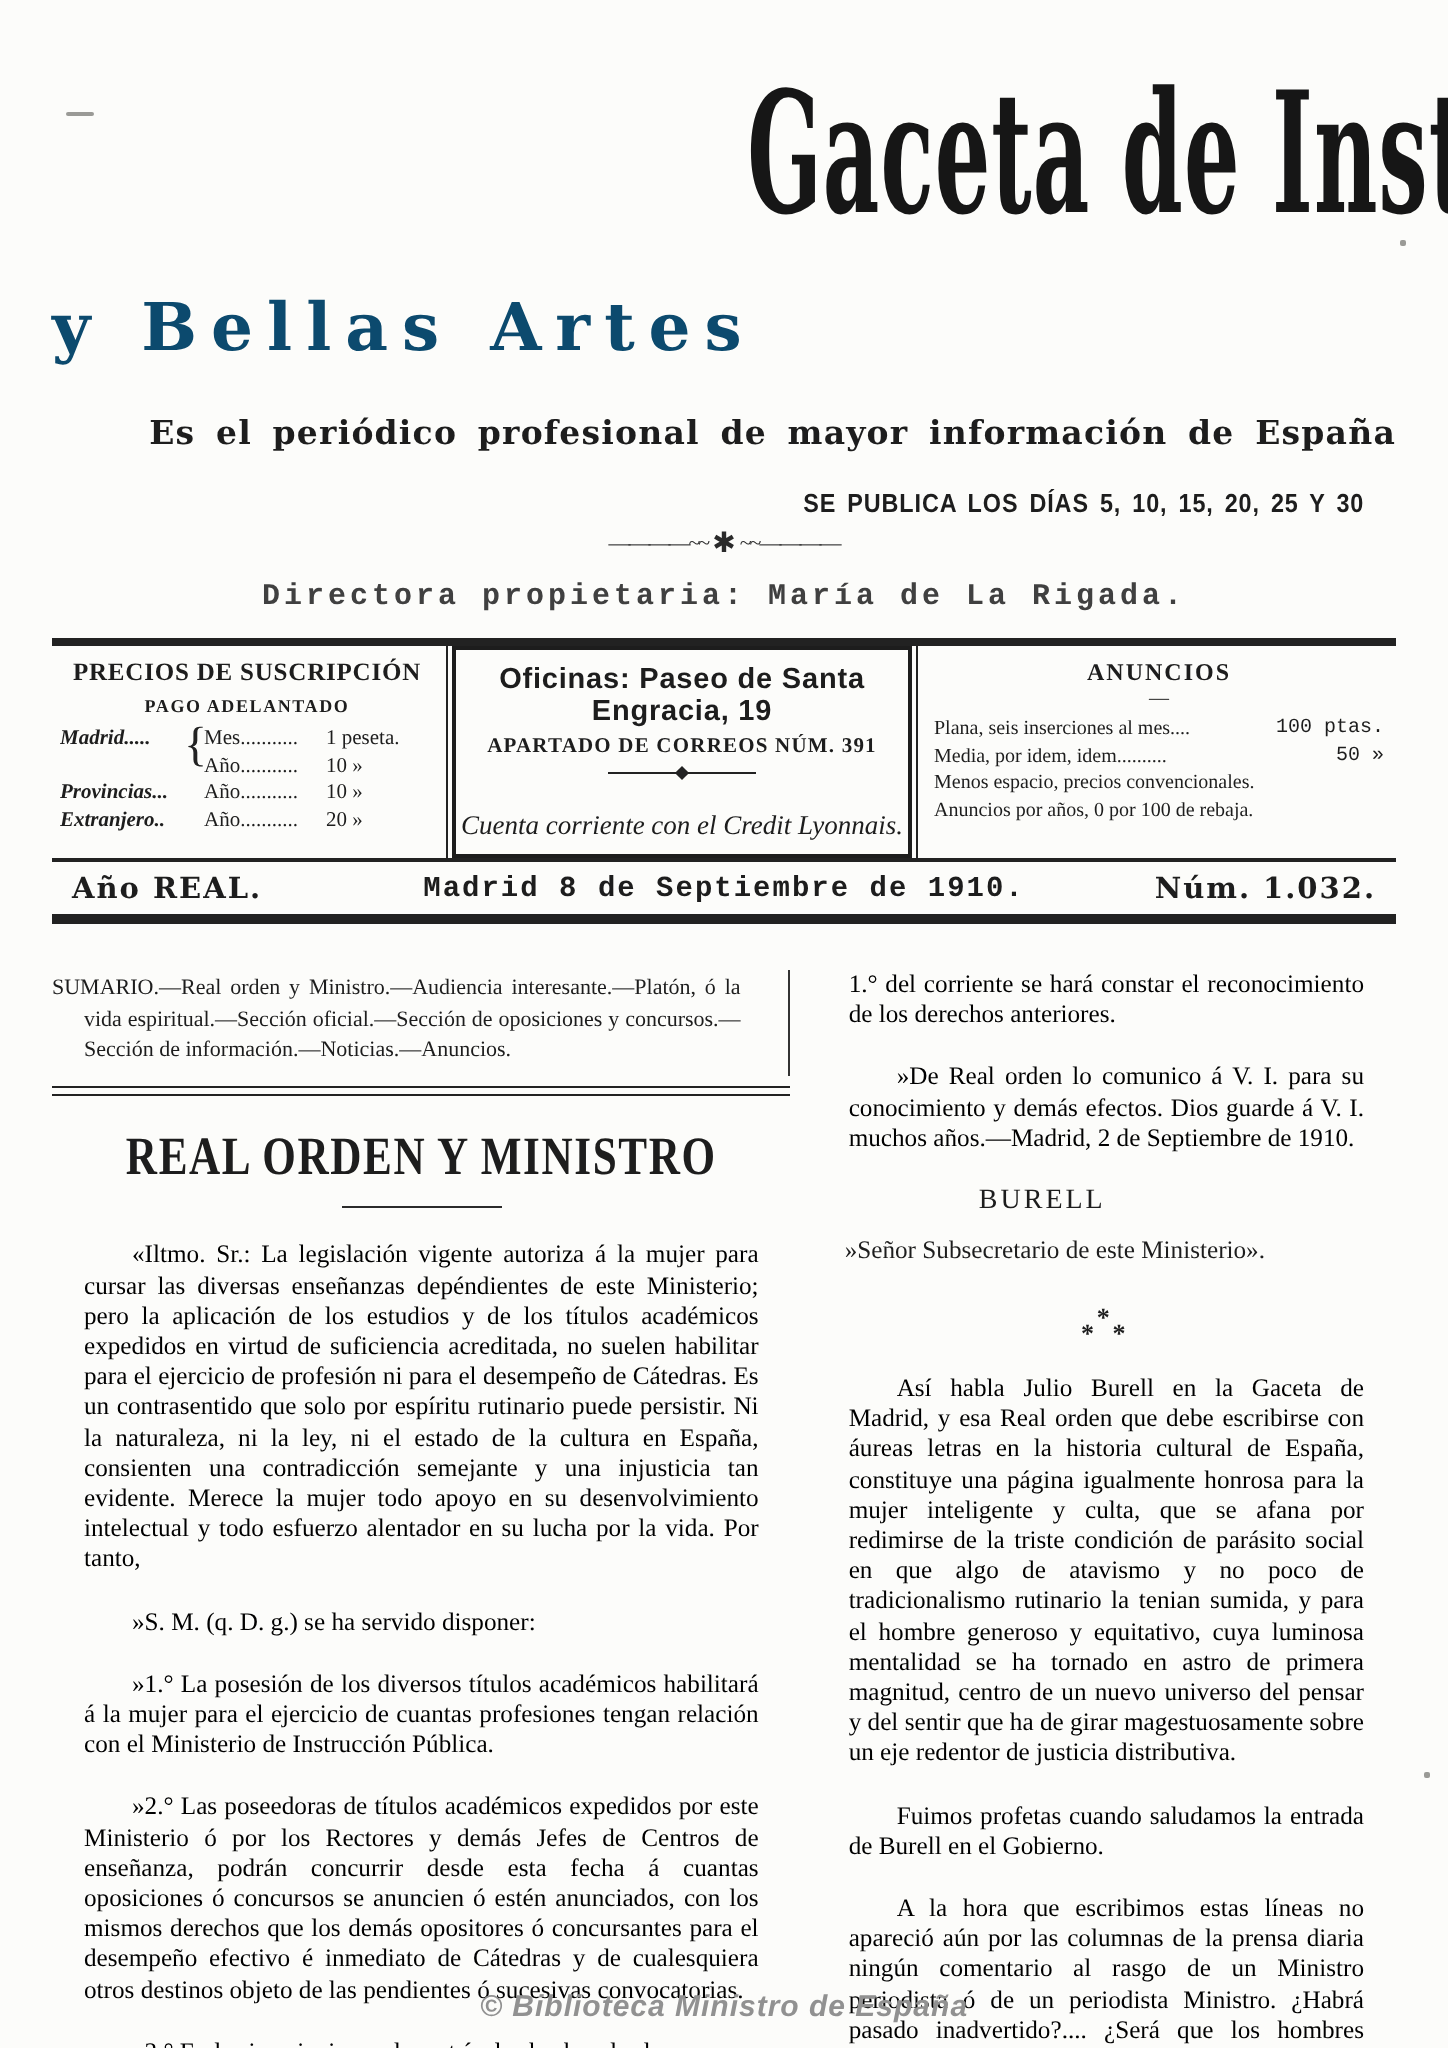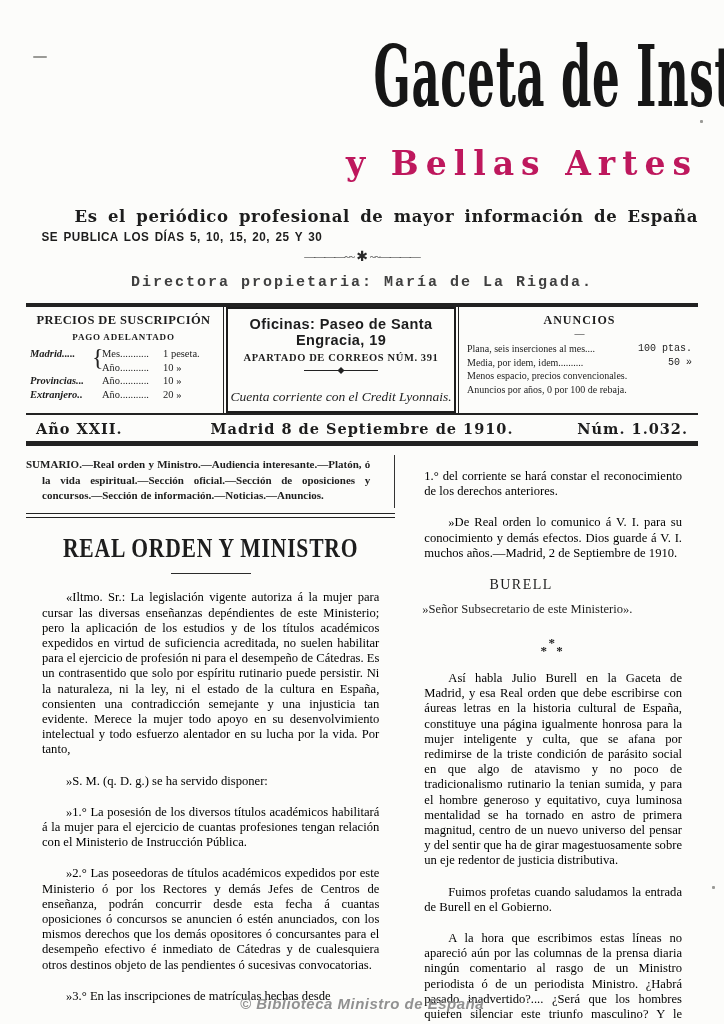--- a/index.html
+++ b/index.html
@@ -19,30 +19,30 @@
     padding:34px 26px 0;
   }
   
   .title-row{ text-align:center; height:86px; line-height:86px; white-space:nowrap; }
   .cond{
     display:inline-block; transform:scaleX(0.52); transform-origin:50% 50%;
     font-family:"DejaVu Serif", serif; font-weight:bold; font-size:84px;
     letter-spacing:1px; white-space:nowrap; color:#161616;
   }
   .subtitle{
-    margin-top:24px; text-align:right;
+    margin-top:24px; text-align:left;
     font-family:"DejaVu Serif", serif; font-weight:bold; font-size:33px;
-    letter-spacing:7px; color:#be185d;
+    letter-spacing:7px; color:#0c4a6e;
   }
   .tagline{
     margin-top:24px; text-align:right;
     font-family:"DejaVu Serif", serif; font-weight:bold; font-size:16.5px;
     letter-spacing:0.6px; word-spacing:4px;
   }
-  .schedule{ margin-top:2px; text-align:left; height:16px; line-height:16px;}
+  .schedule{ margin-top:18px; text-align:right; height:16px; line-height:16px;}
   .cond-s{
     display:inline-block; transform:scaleX(0.9); transform-origin:50% 50%;
     font-family:"Liberation Sans", sans-serif; font-weight:bold; font-size:13px;
     letter-spacing:0.5px; word-spacing:2px; white-space:nowrap;
   }
   .ornament{ margin-top:5px; text-align:center; font-size:11px; letter-spacing:-1px; color:#2a2a2a; line-height:14px;}
   .ornament .star{ font-family:"DejaVu Sans", sans-serif; font-size:14px; letter-spacing:0; vertical-align:-1px; padding:0 2px;}
   .director{
     margin-top:11px; text-align:center;
     font-family:"Liberation Mono", monospace; font-weight:bold; font-size:15px;
@@ -72,26 +72,26 @@
   .box-ads{ width:240px; border-left:1.5px solid #222; padding:6px 6px 6px 8px; }
   .ads-title{ text-align:center; font-weight:bold; font-size:12px; letter-spacing:1px; }
   .ads-dash{ text-align:center; font-size:10px; line-height:8px; margin:2px 0 4px; }
   .ads-row{ display:flex; font-size:10px; line-height:13.5px; white-space:nowrap; overflow:hidden;}
   .ads-row .lbl{ }
   .ads-row .val{ margin-left:auto; padding-left:4px;font-family:Liberation Mono, monospace; }
   .ads-row.center{ }
   
   .dateline{ display:flex; align-items:center; padding:5px 10px 4px; font-family:"DejaVu Serif", serif; font-weight:bold; font-size:14.5px; letter-spacing:1px; }
   .dl-era{ width:170px; }
-  .dl-date{ flex:1; text-align:center; }
+  .dl-date{ flex:1; text-align:center;font-family:Liberation Mono, monospace; }
   .dl-issue{ width:170px; text-align:right; }
   
   .main{ display:grid; grid-template-columns:1fr 1fr; gap:13px; margin-top:7px; }
   .sumario{
-    margin:2px 0 0; font-size:11px; font-weight:bold; line-height:15.5px;
+    margin:16px 0 0; font-size:11px; font-weight:normal; line-height:15.5px;
     padding:2px 24px 4px 16px; text-indent:-16px; text-align:justify;
     border-right:1.5px solid #333;
   }
   .sumario-rule{ margin-top:5px; height:3px; border-top:1.2px solid #222; border-bottom:1.2px solid #222; }
   .article-heading{ margin:16px 0 0; text-align:center; height:28px; line-height:28px; white-space:nowrap; }
   .cond-h{
     display:inline-block; transform:scaleX(0.8); transform-origin:50% 50%;
     font-family:"Liberation Serif", serif; font-weight:bold; font-size:27px;
     letter-spacing:1px; white-space:nowrap;
   }
@@ -193,21 +193,21 @@
       <div class="ads-row center">
         <span class="lbl">Menos espacio, precios convencionales.</span>
       </div>
       <div class="ads-row center">
         <span class="lbl">Anuncios por años, 0 por 100 de rebaja.</span>
       </div>
     </div>
   </section>
 
   <div class="dateline">
-    <span class="dl-era">Año XXII.</span>
+    <span class="dl-era">Año REAL.</span>
     <span class="dl-date">Madrid 8 de Septiembre de 1910.</span>
     <span class="dl-issue">Núm. 1.032.</span>
   </div>
 
   <div class="rule-bottom"></div>
 
   <main class="main">
     <div class="col-left">
       <p class="sumario">SUMARIO.—Real orden y Ministro.—Audiencia interesante.—Platón, ó la vida espiritual.—Sección oficial.—Sección de oposiciones y concursos.—Sección de información.—Noticias.—Anuncios.</p>
       <div class="sumario-rule"></div>

